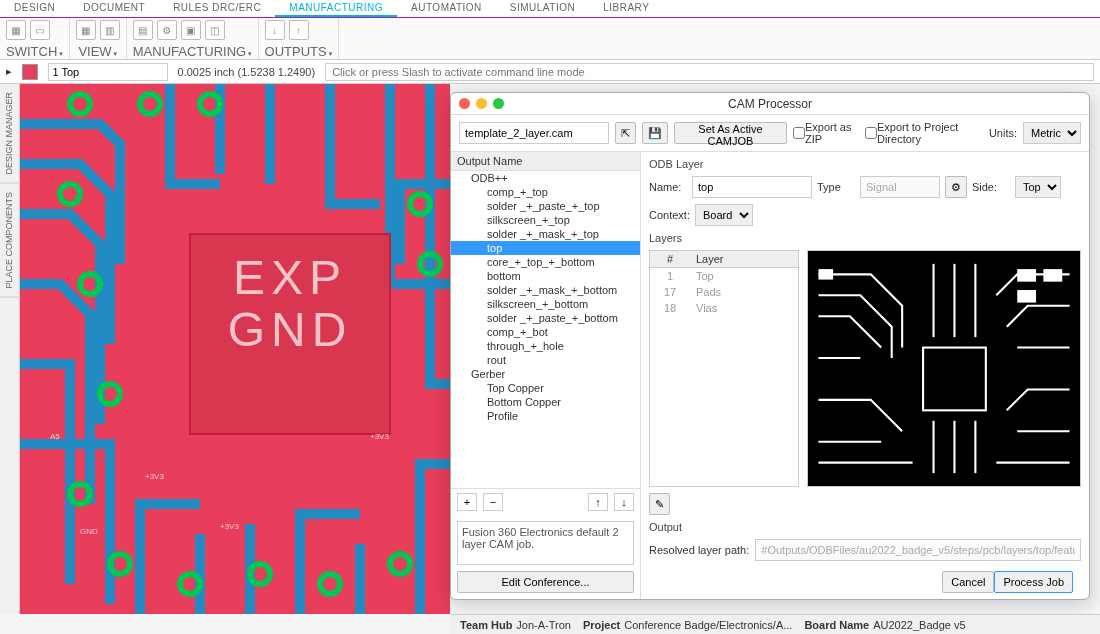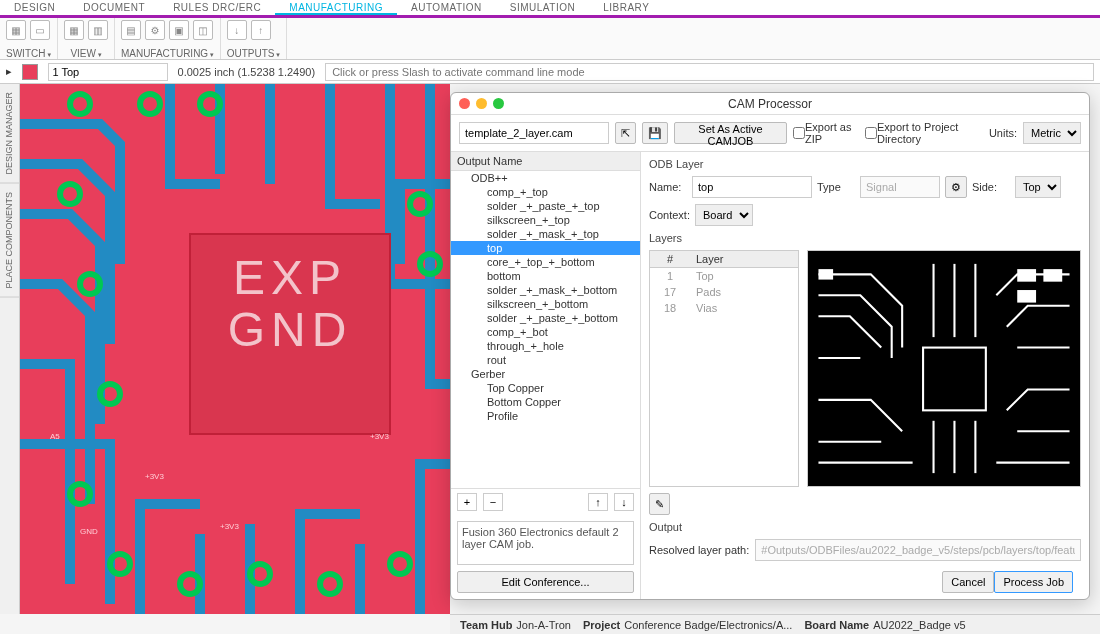--- a/index.html
+++ b/index.html
@@ -1,28 +1,28 @@
 <!DOCTYPE html>
 <html><head>
 <meta charset="utf-8">
 <style>
 * { margin: 0; padding: 0; box-sizing: border-box; font-family: -apple-system, "Segoe UI", Arial, sans-serif; }
 body { width: 1100px; height: 634px; overflow: hidden; background: #f5f5f5; font-size: 11px; color: #333; position: relative; }
 
 
-.tabs { display: flex; height: 18px; background: #fff; border-bottom: 3px solid #a21caf; font-size: 10px; }
+.tabs { display: flex; height: 18px; background: #fff; border-bottom: 1px solid #a21caf; font-size: 10px; }
 .tab { padding: 2px 14px; cursor: pointer; color: #666; letter-spacing: 0.5px; }
 .tab.active { color: #00b5e2; border-bottom: 2px solid #00b5e2; }
 
 
 .ribbon { display: flex; height: 42px; background: #fafafa; border-bottom: 1px solid #ccc; }
 .ribbon-group { display: flex; flex-direction: column; justify-content: space-between; border-right: 1px solid #ddd; padding: 2px 6px 0; }
 .ribbon-icons { display: flex; gap: 4px; }
 .ribbon-icon { width: 20px; height: 20px; border: 1px solid #bbb; border-radius: 2px; background: #fff; display: flex; align-items: center; justify-content: center; font-size: 10px; color: #888; }
-.ribbon-label { font-size: 10px; color: #666; text-align: center; }
+.ribbon-label { font-size: 13px; color: #666; text-align: center; }
 .ribbon-label::after { content: " ▾"; font-size: 7px; }
 
 
 .layerbar { display: flex; align-items: center; height: 24px; background: #fff; border-bottom: 1px solid #ccc; padding: 0 6px; gap: 10px; }
 .layer-swatch { width: 16px; height: 16px; background: #e83e5b; border: 1px solid #999; }
 .layer-select { width: 120px; height: 18px; border: 1px solid #ccc; padding: 0 4px; font-size: 11px; }
 .coord { font-size: 11px; color: #444; }
 .cmdline { flex: 1; height: 18px; border: 1px solid #ccc; background: #fff; padding: 0 6px; color: #999; font-size: 11px; }
 
 

